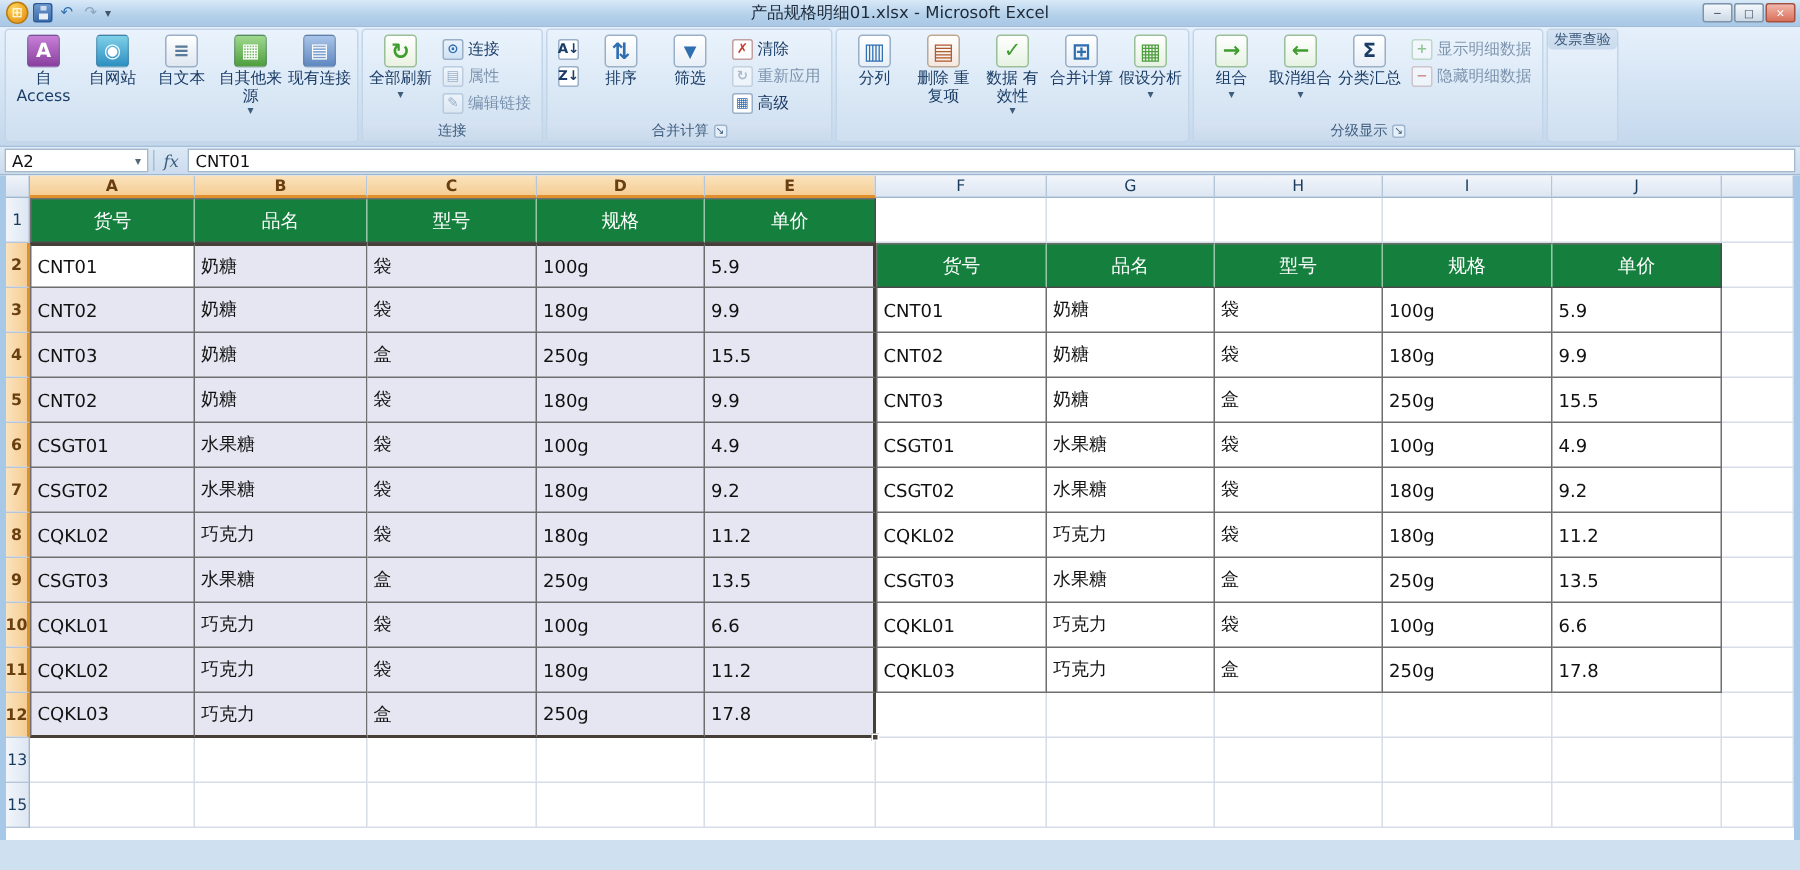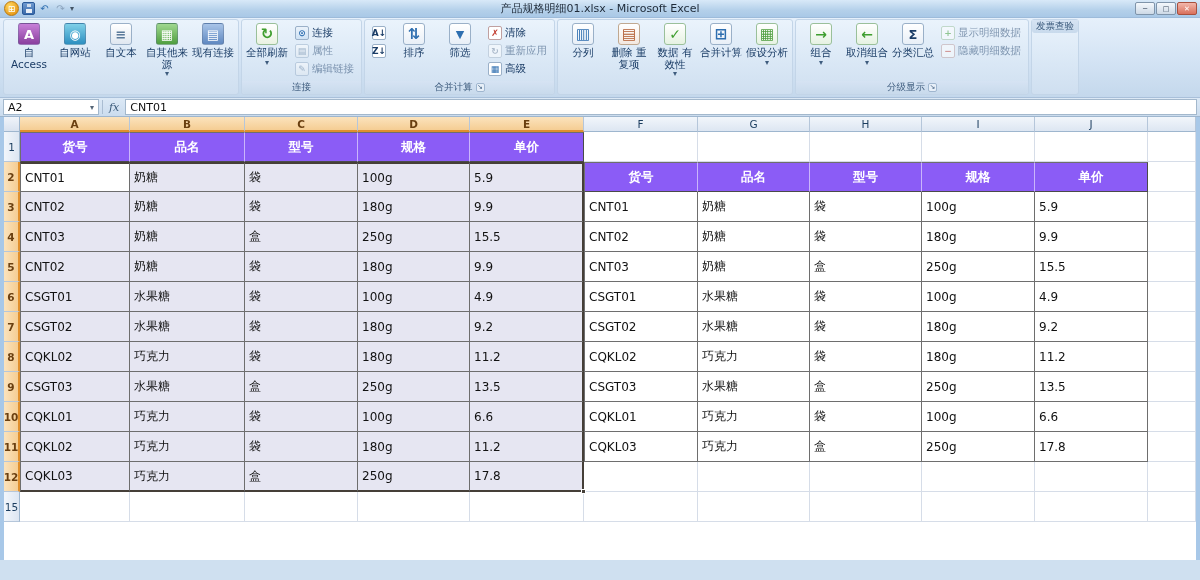--- a/index.html
+++ b/index.html
@@ -106,21 +106,21 @@
   background:linear-gradient(#f2f6fb,#dde6f2);border-right:1px solid #b5c6da;border-bottom:1px solid #9eb6ce}
 .colh-sel{background:linear-gradient(#fbe3bd,#f5cd93);border-bottom:2px solid #e08f2d;color:#6a3f10;font-weight:bold}
 .rowh{width:16px;display:flex;align-items:center;justify-content:center;font-size:10.5px;color:#1a3c5e;cursor:pointer;
   background:linear-gradient(90deg,#f2f6fb,#dde6f2);border-right:1px solid #9eb6ce;border-bottom:1px solid #b5c6da;overflow:hidden}
 .rowh-sel{background:linear-gradient(90deg,#fbe3bd,#f5cd93);border-right:2px solid #e08f2d;color:#6a3f10;font-weight:bold}
 .gcell{display:flex;align-items:center;padding:0 4px;font-size:12px;color:#111;cursor:cell;overflow:hidden;white-space:nowrap;
   border-right:1px solid #d6dde8;border-bottom:1px solid #d6dde8}
 .tcell{border-right:1px solid #6e6e6e;border-bottom:1px solid #6e6e6e}
 .tcell.bL{border-left:1px solid #6e6e6e}
 .tcell.bT{border-top:1px solid #6e6e6e}
-.th-blue{background:#8b5cf6;color:#fff;font-weight:bold;justify-content:center;font-size:12.5px;
+.th-blue{background:#15803d;color:#fff;font-weight:normal;justify-content:center;font-size:12.5px;
   border-right:1px solid rgba(255,255,255,.55);border-bottom:1px solid #4a4a4a}
 .th-blue.th-last{border-right:1px solid #4a4a4a}
 .sel{background:#e6e6f2}
 .active-cell{background:#fff}
 .selT{border-top:2px solid #453f38}
 .selB{border-bottom:2px solid #453f38}
 .selL{border-left:2px solid #453f38}
 .selR{border-right:2px solid #453f38}
 .fill-handle{position:absolute;width:5px;height:5px;background:#453f38;border:1px solid #fff;z-index:3}
 </style>
@@ -490,20 +490,34 @@
         <div class="gcell tcell sel selB" style="width: 112px;">250g</div>
         <div class="gcell tcell sel selB selR" style="width: 114px;">17.8</div>
         <div class="gcell" style="width: 114px;"></div>
         <div class="gcell" style="width: 112px;"></div>
         <div class="gcell" style="width: 112px;"></div>
         <div class="gcell" style="width: 113px;"></div>
         <div class="gcell" style="width: 113px;"></div>
         <div class="gcell" style="width: 48px;"></div>
       </div>
       <div class="g-row">
+        <div class="rowh">13</div>
+        <div class="gcell" style="width: 110px;"></div>
+        <div class="gcell" style="width: 115px;"></div>
+        <div class="gcell" style="width: 113px;"></div>
+        <div class="gcell" style="width: 112px;"></div>
+        <div class="gcell" style="width: 114px;"></div>
+        <div class="gcell" style="width: 114px;"></div>
+        <div class="gcell" style="width: 112px;"></div>
+        <div class="gcell" style="width: 112px;"></div>
+        <div class="gcell" style="width: 113px;"></div>
+        <div class="gcell" style="width: 113px;"></div>
+        <div class="gcell" style="width: 48px;"></div>
+      </div>
+      <div class="g-row">
         <div class="rowh">15</div>
         <div class="gcell" style="width: 110px;"></div>
         <div class="gcell" style="width: 115px;"></div>
         <div class="gcell" style="width: 113px;"></div>
         <div class="gcell" style="width: 112px;"></div>
         <div class="gcell" style="width: 114px;"></div>
         <div class="gcell" style="width: 114px;"></div>
         <div class="gcell" style="width: 112px;"></div>
         <div class="gcell" style="width: 112px;"></div>
         <div class="gcell" style="width: 113px;"></div>

